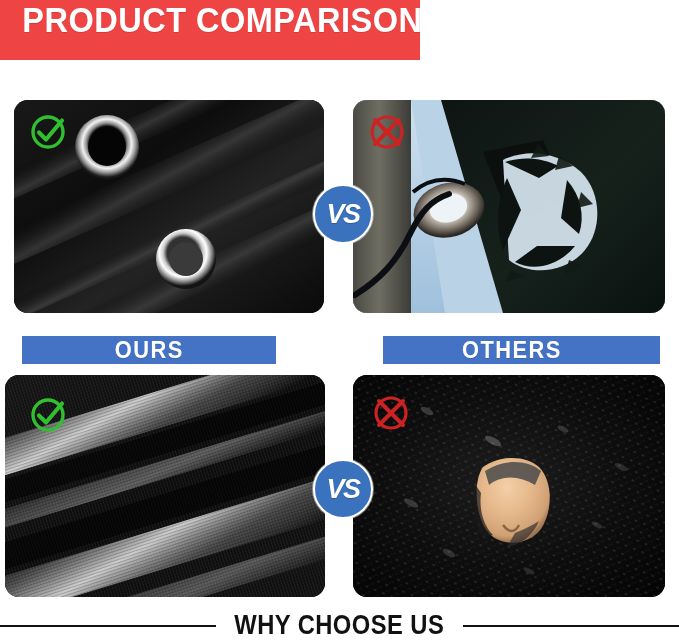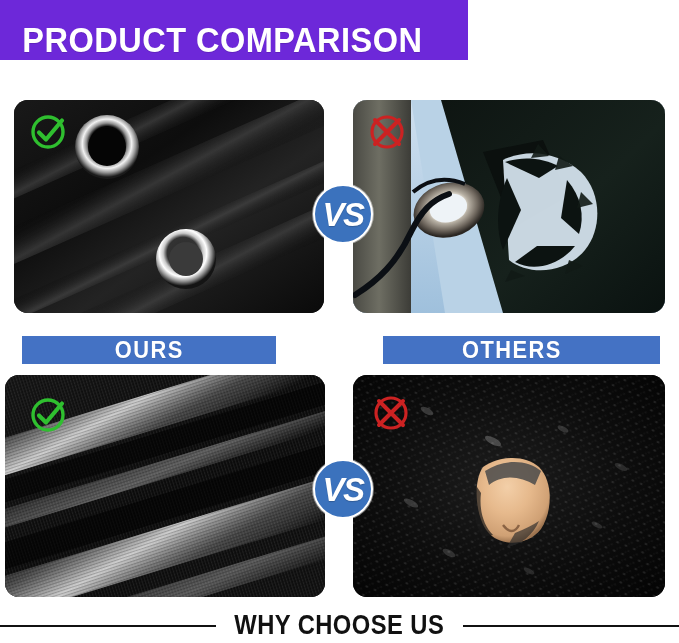--- a/index.html
+++ b/index.html
@@ -13,25 +13,25 @@
     position: relative;
     font-family: "Liberation Sans", sans-serif;
     overflow: hidden;
   }
 
   
   #header-banner {
     position: absolute;
     left: 0;
     top: 0;
-    width: 468px;
+    width: 420px;
     height: 60px;
-    background: #6d28d9;
+    background: #ef4444;
     display: flex;
-    align-items: flex-end;
+    align-items: flex-start;
   }
   #header-title {
     color: #ffffff;
     font-size: 35px;
     font-weight: bold;
     letter-spacing: 0.5px;
     padding-left: 24px;
     transform: scaleX(0.93);
     transform-origin: left center;
     white-space: nowrap;
@@ -69,21 +69,21 @@
     background: #3b72bd;
     border: 2px solid #ffffff;
     z-index: 20;
     display: flex;
     align-items: center;
     justify-content: center;
     box-shadow: 0 0 0 1px rgba(255,255,255,0.45);
   }
   .vs-badge span {
     color: #ffffff;
-    font-size: 33px;
+    font-size: 27px;
     font-weight: bold;
     font-style: italic;
     letter-spacing: -1.5px;
     line-height: 1;
     text-shadow: 0 1px 1px rgba(0,0,0,0.2);
   }
 
   
   .gutter {
     position: absolute;

